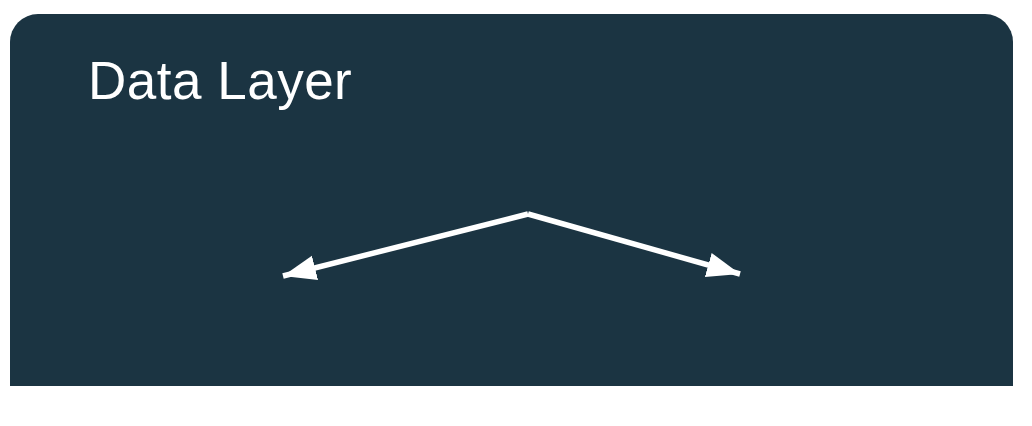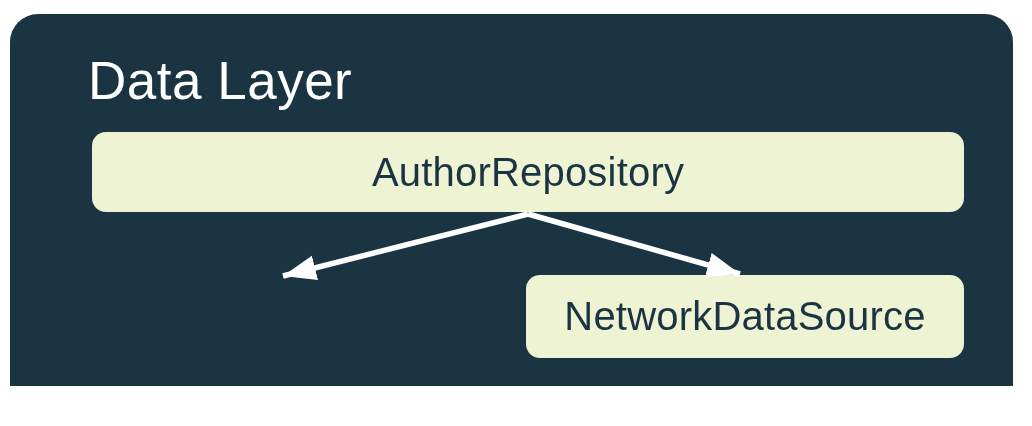--- a/index.html
+++ b/index.html
@@ -65,28 +65,22 @@
     fill: var(--arrow, #FFFFFF);
   }
 </style>
 </head>
 <body>
 
 <div class="canvas">
   <div class="group">
     <div class="group-title">Data Layer</div>
 
-    <div class="node node-repository">
-      <span>AuthorRepository</span>
-    </div>
 
 
-    <div class="node node-network">
-      <span>NetworkDataSource</span>
-    </div>
   </div>
 
   <svg class="arrows" viewBox="0 0 1032 426" xmlns="http://www.w3.org/2000/svg" aria-hidden="true">
     <defs>
       <marker id="arrowhead" viewBox="0 0 10 10" refX="10" refY="5" markerWidth="6" markerHeight="6" orient="auto" markerUnits="strokeWidth">
         <path class="arrowhead-path" d="M 0 1.2 L 10 5 L 0 8.8 Z"></path>
       </marker>
     </defs>
     <line class="arrow-line" x1="528" y1="214" x2="283" y2="276" marker-end="url(#arrowhead)"></line>
     <line class="arrow-line" x1="528" y1="214" x2="740" y2="274" marker-end="url(#arrowhead)"></line>

